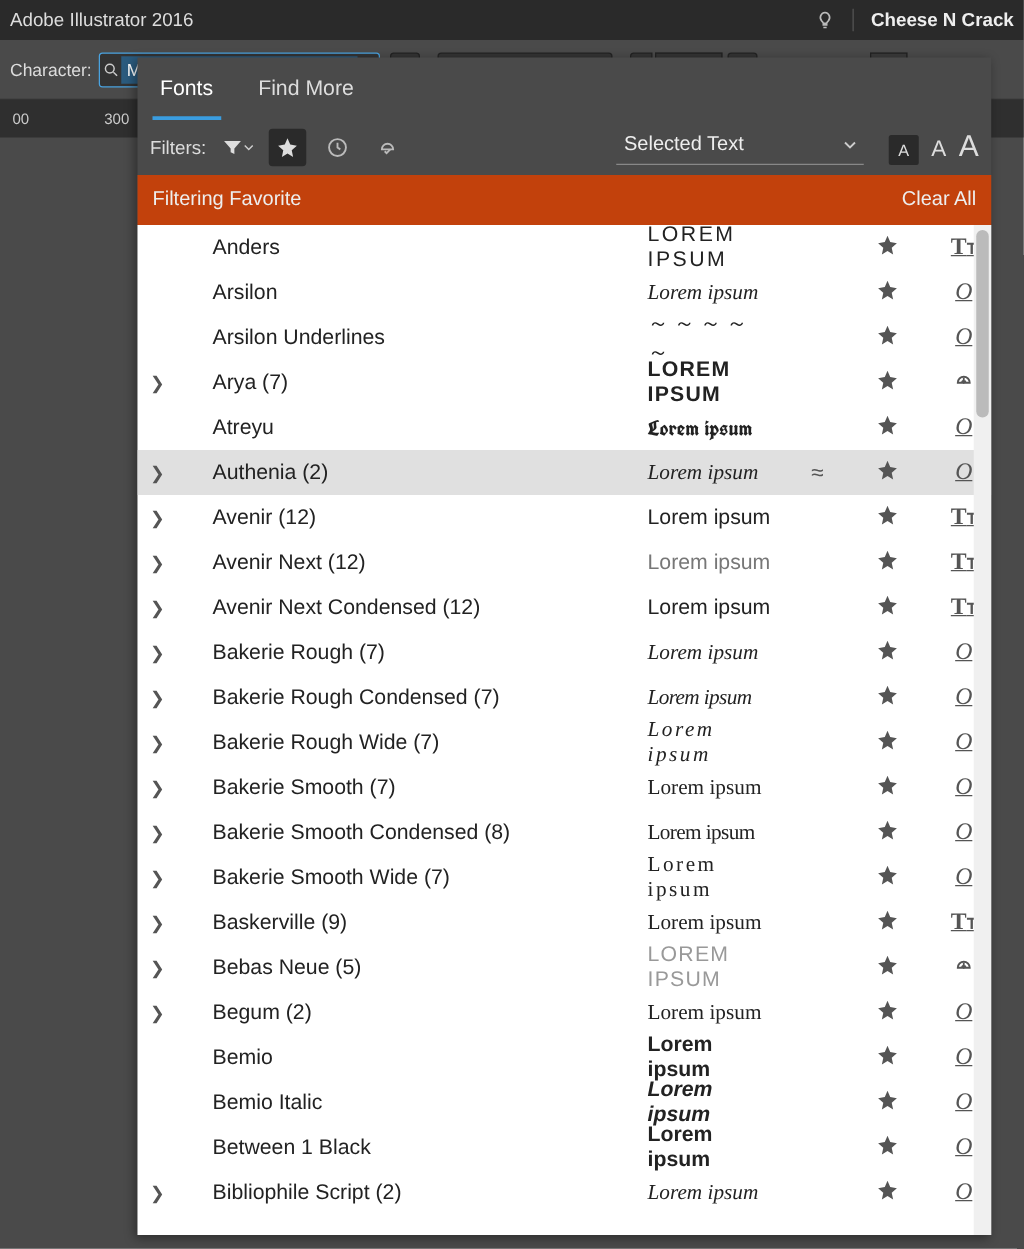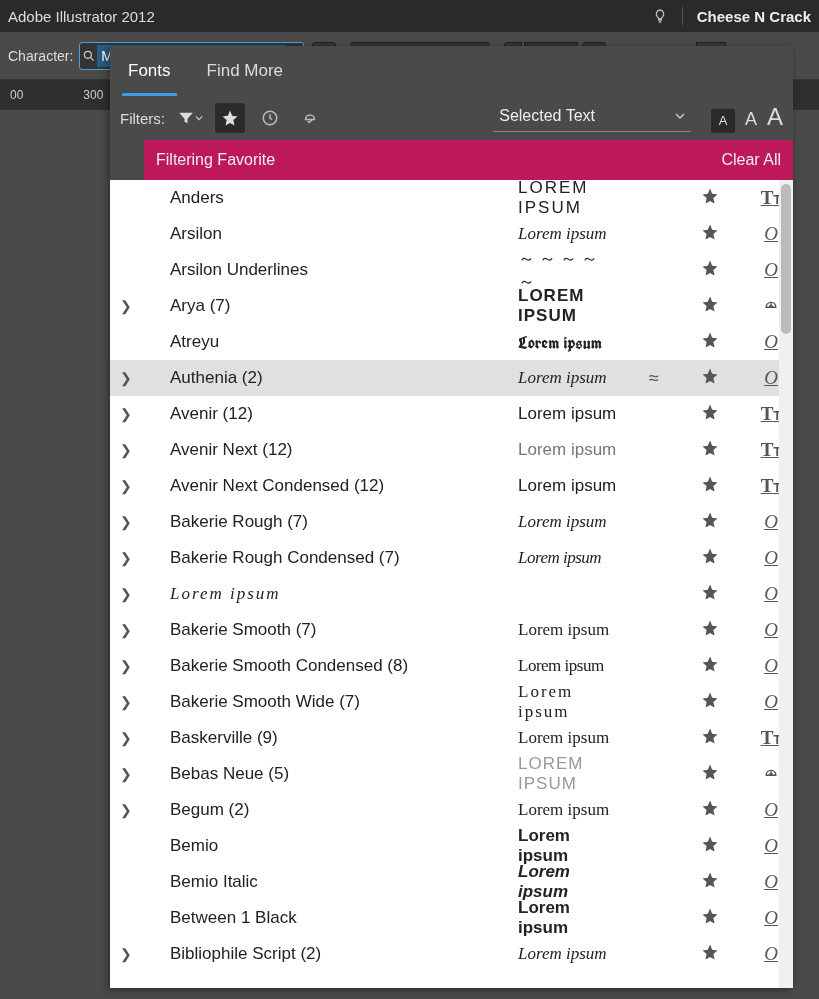--- a/index.html
+++ b/index.html
@@ -33,41 +33,41 @@
   .tab.active::after { content:""; position:absolute; bottom:0; left:12px; right:12px; height:3px; background:#3a9de0;}
   .filter-row { height:44px; display:flex; align-items:center; padding:0 10px; gap:10px; color:#ddd; font-size:15px;}
   .f-icon { width:30px; height:30px; display:flex; align-items:center; justify-content:center; border-radius:3px; cursor:pointer;}
   .f-icon.filled { background:#2a2a2a;}
   .spacer { flex:1;}
   .preview-sel { display:flex; align-items:center; border-bottom:1px solid #888; padding:2px 6px 6px 6px; color:#eee; font-size:16px; gap:80px; cursor:pointer;}
   .size-letters { display:flex; align-items:baseline; gap:10px; color:#ddd; margin-left:10px;}
   .size-letters .s1 { font-size:13px; background:#2a2a2a; width:24px; height:24px; display:flex;align-items:center;justify-content:center; border-radius:2px; cursor:pointer;}
   .size-letters .s2 { font-size:18px; cursor:pointer;}
   .size-letters .s3 { font-size:24px; cursor:pointer;}
-  .filter-status { height:40px; background:#be185d; display:flex; align-items:center; justify-content:space-between; padding:0 12px; color:#eee; font-size:16px;margin-left:34px;}
+  .filter-status { height:40px; background:#c2410c; display:flex; align-items:center; justify-content:space-between; padding:0 12px; color:#eee; font-size:16px;}
   .clear-all { color:#eee; cursor:pointer;}
   .font-list { flex:1; background:#fff; overflow-y:auto; position:relative;}
   .font-row { display:flex; align-items:center; height:36px; padding-left:10px; padding-right:8px; font-size:17px; color:#222;gap:28px;}
   .font-row.highlight { background:#e0e0e0;}
   .font-row .arrow { width:22px; color:#555; font-size:14px;}
   .font-row .fname { width:320px;}
   .font-row .preview { flex:1; font-size:17px; color:#222;}
   .font-row .approx { width:24px; color:#555; font-size:18px;}
   .font-row .star { width:28px; color:#555; cursor:pointer;}
   .font-row .type { width:28px; color:#555; font-style:italic; font-family:serif; font-size:19px; text-align:center;text-decoration:underline;}
   .font-row .type.tt { font-style:normal; font-weight:bold; font-family:serif;}
   .font-row .type.cloud svg { display:inline;}
   .scroll-track { position:absolute; right:0; top:0; width:14px; height:100%; background:#f0f0f0;}
   .scroll-thumb { position:absolute; right:2px; top:4px; width:10px; height:150px; background:#bbb; border-radius:5px; cursor:pointer;}
 </style>
 </head>
 <body>
 
 <div class="top-bar">
-  <span>Adobe Illustrator 2012</span>
+  <span>Adobe Illustrator 2016</span>
   <div class="top-bar-right">
     <span class="tip-icon">
       <svg viewBox="0 0 24 24" width="16" height="16" fill="none" stroke="#bbb" stroke-width="2">
           <path d="M9 18h6M10 21h4M12 3a6 6 0 0 0-4 10c1 1 2 2 2 3h4c0-1 1-2 2-3a6 6 0 0 0-4-10z"></path>
         </svg>
     </span>
     <span class="divider-v"></span>
     <span>Cheese N Crack</span>
   </div>
 </div>
@@ -301,20 +301,21 @@
         <span class="fname">Bakerie Rough Condensed (7)</span>
         <span class="preview" style="font-family:'Bradley Hand',cursive; font-style:italic; letter-spacing:-0.5px;">Lorem ipsum</span>
         <span class="approx"></span>
         <span class="star"><svg width="18" height="18" viewBox="0 0 24 24" fill="#555">
             <path d="M12 2l2.9 6.9L22 10l-5.5 4.8L18 22l-6-3.5L6 22l1.5-7.2L2 10l7.1-1.1z"></path>
           </svg></span>
         <span class="type">O</span>
       </div>
       <div class="font-row">
         <span class="arrow">❯</span>
+        <span class="fname">Bakerie Rough Wide (7)</span>
         <span class="preview" style="font-family:'Bradley Hand',cursive; font-style:italic; letter-spacing:2px;">Lorem ipsum</span>
         <span class="approx"></span>
         <span class="star"><svg width="18" height="18" viewBox="0 0 24 24" fill="#555">
             <path d="M12 2l2.9 6.9L22 10l-5.5 4.8L18 22l-6-3.5L6 22l1.5-7.2L2 10l7.1-1.1z"></path>
           </svg></span>
         <span class="type">O</span>
       </div>
       <div class="font-row">
         <span class="arrow">❯</span>
         <span class="fname">Bakerie Smooth (7)</span>

